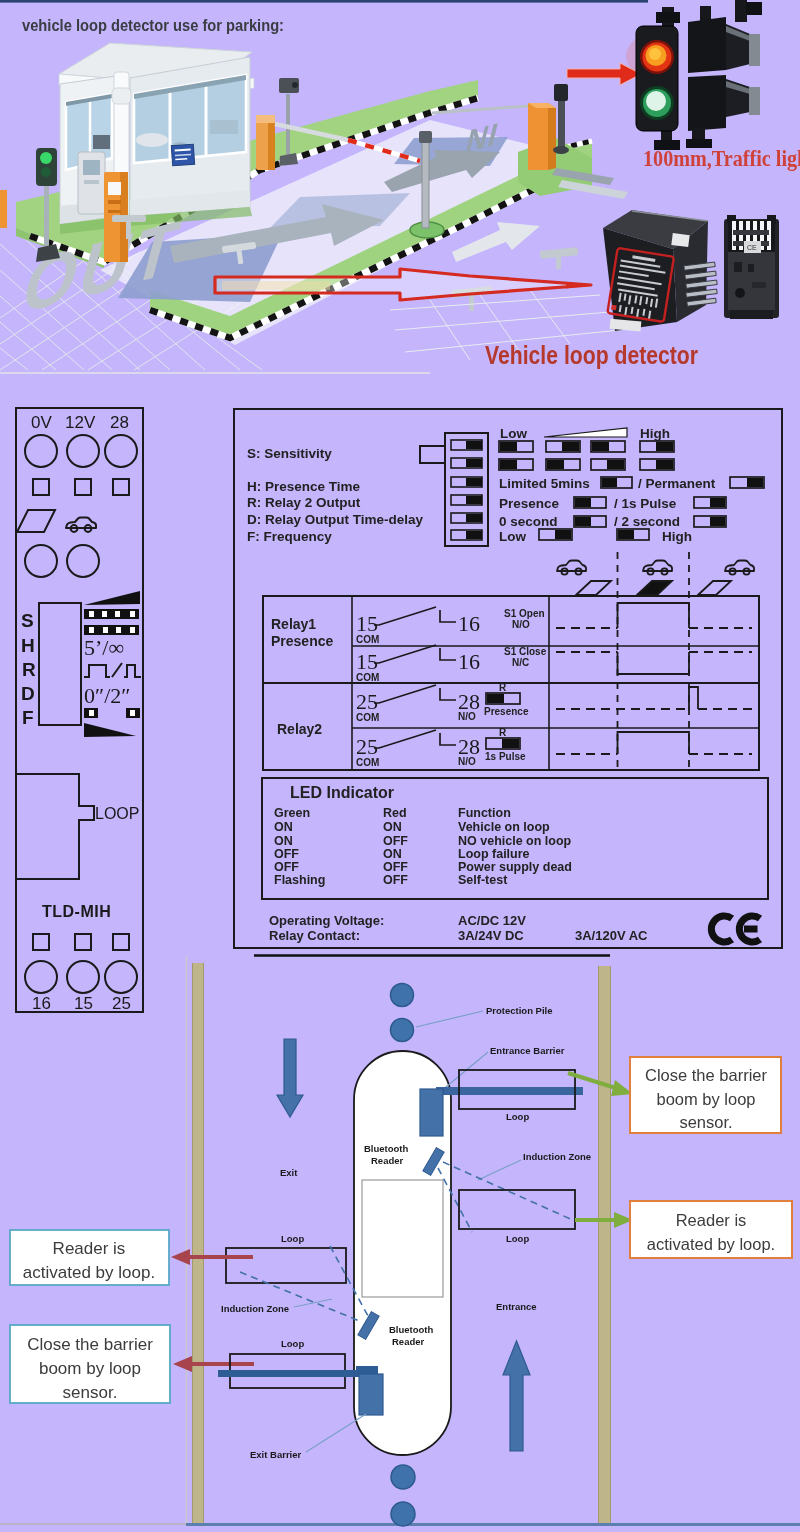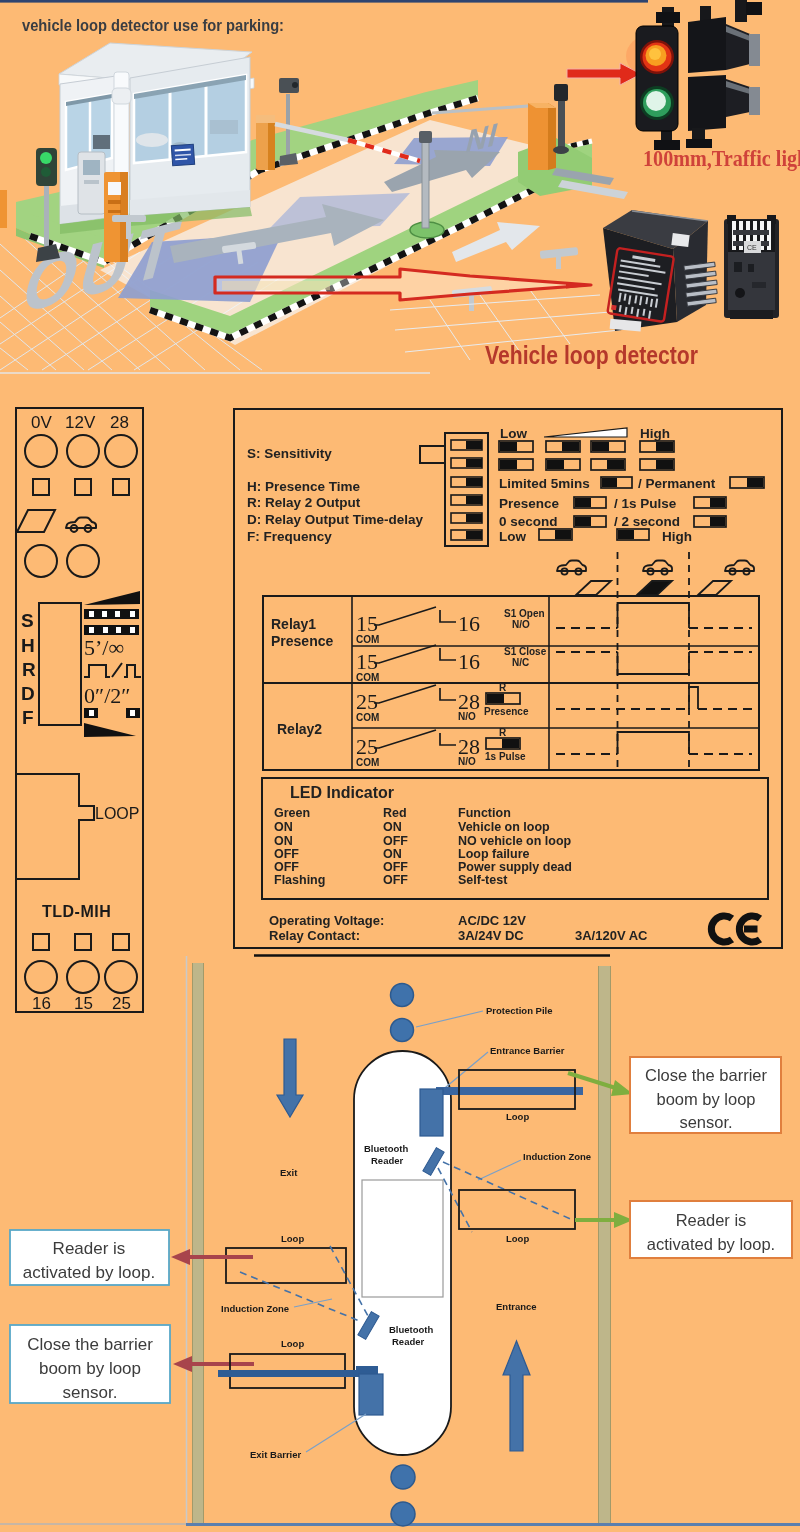--- a/index.html
+++ b/index.html
@@ -1,16 +1,16 @@
 <!DOCTYPE html>
 <html><head>
 <meta charset="utf-8">
 <style>
 html,body{margin:0;padding:0;background:#fff;}
-#page{position:relative;width:800px;height:1532px;background:#fdba74;overflow:hidden;}
+#page{position:relative;width:800px;height:1532px;background:#c4b5fd;overflow:hidden;}
 svg text{font-family:"Liberation Sans",sans-serif;}
 .ser{font-family:"Liberation Serif",serif;}
 </style>
 </head>
 <body>
 <div id="page">
 <svg width="800" height="1532" viewBox="0 0 800 1532" xmlns="http://www.w3.org/2000/svg">
 
 <g id="sec1">
 

